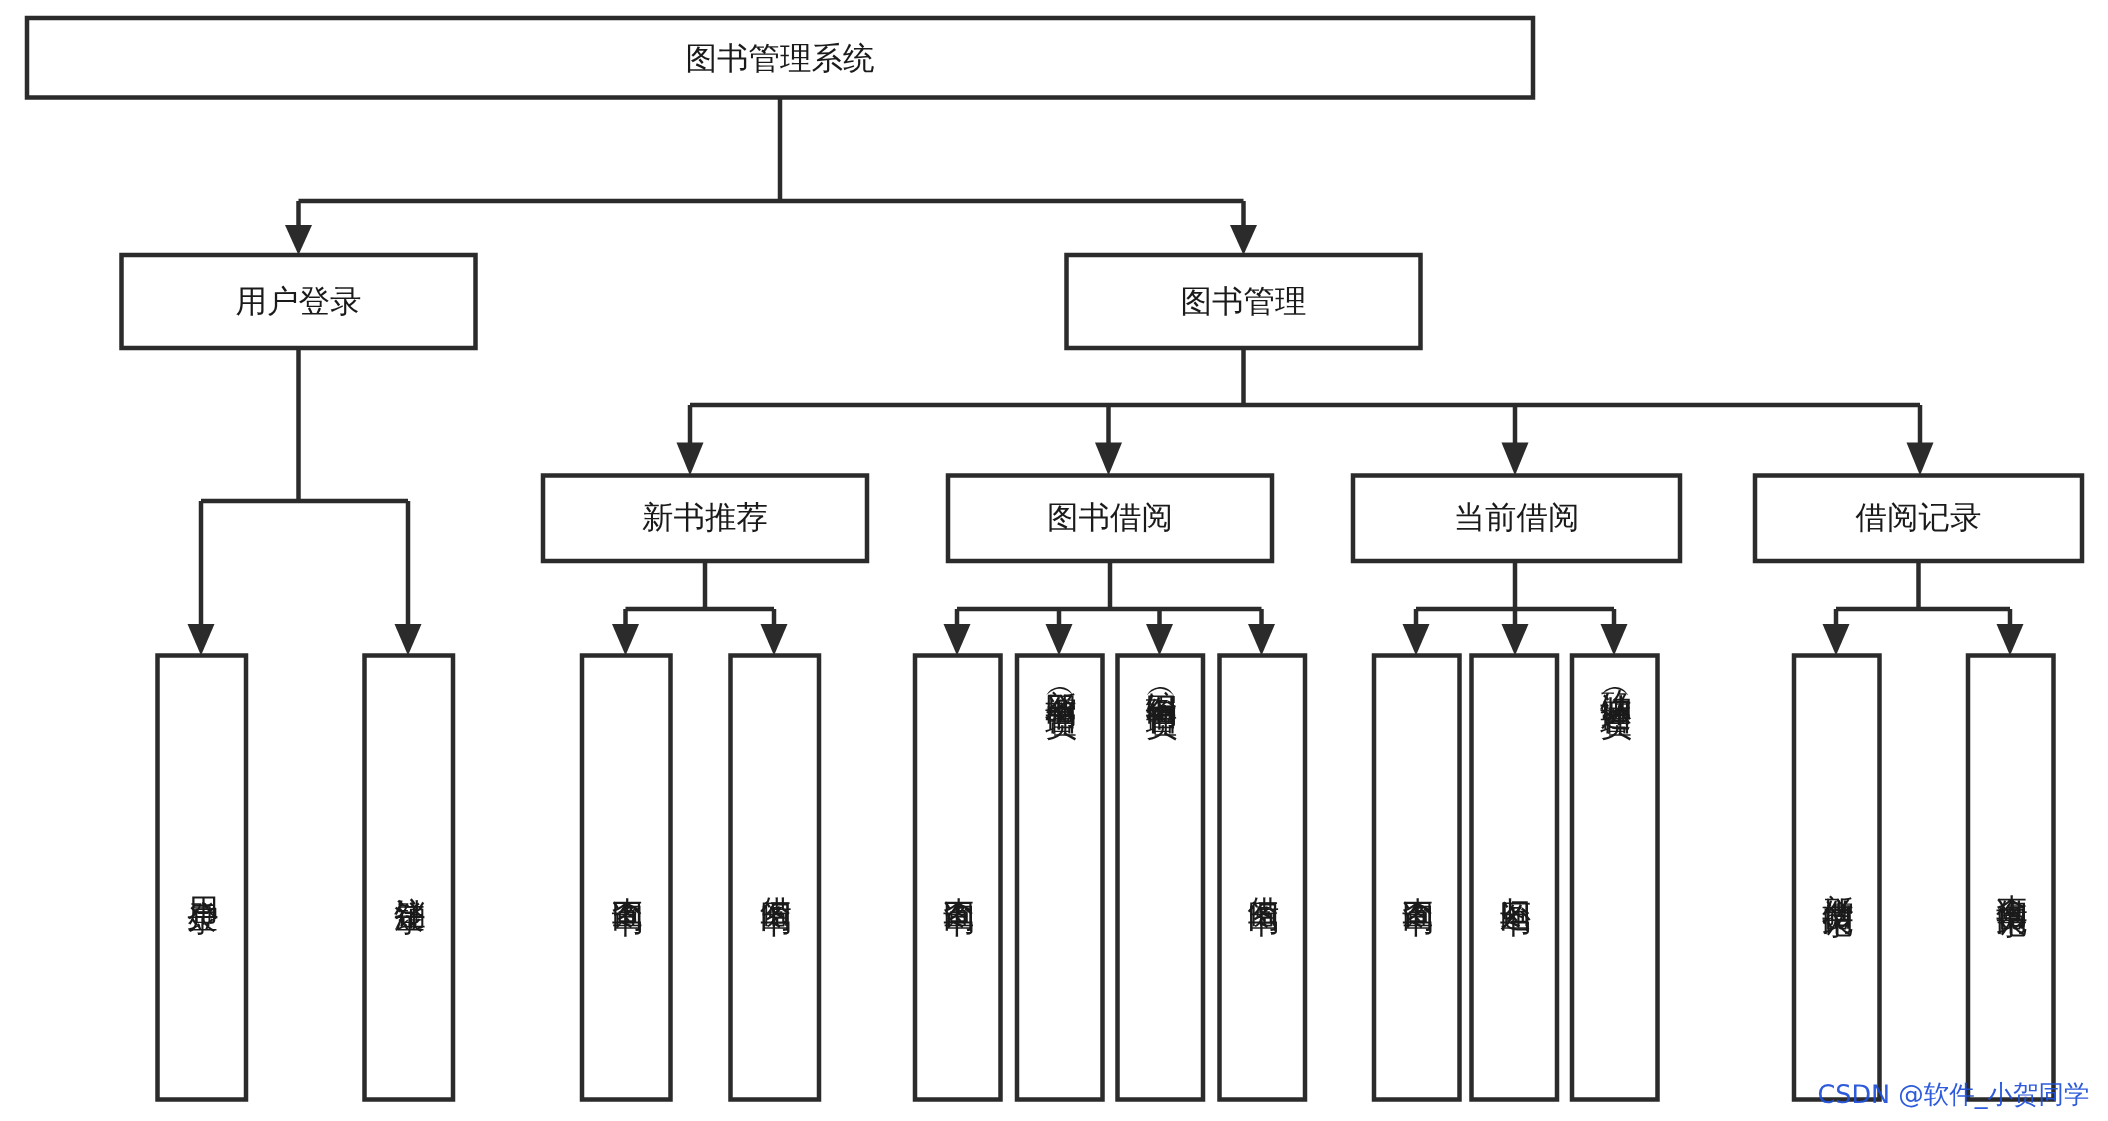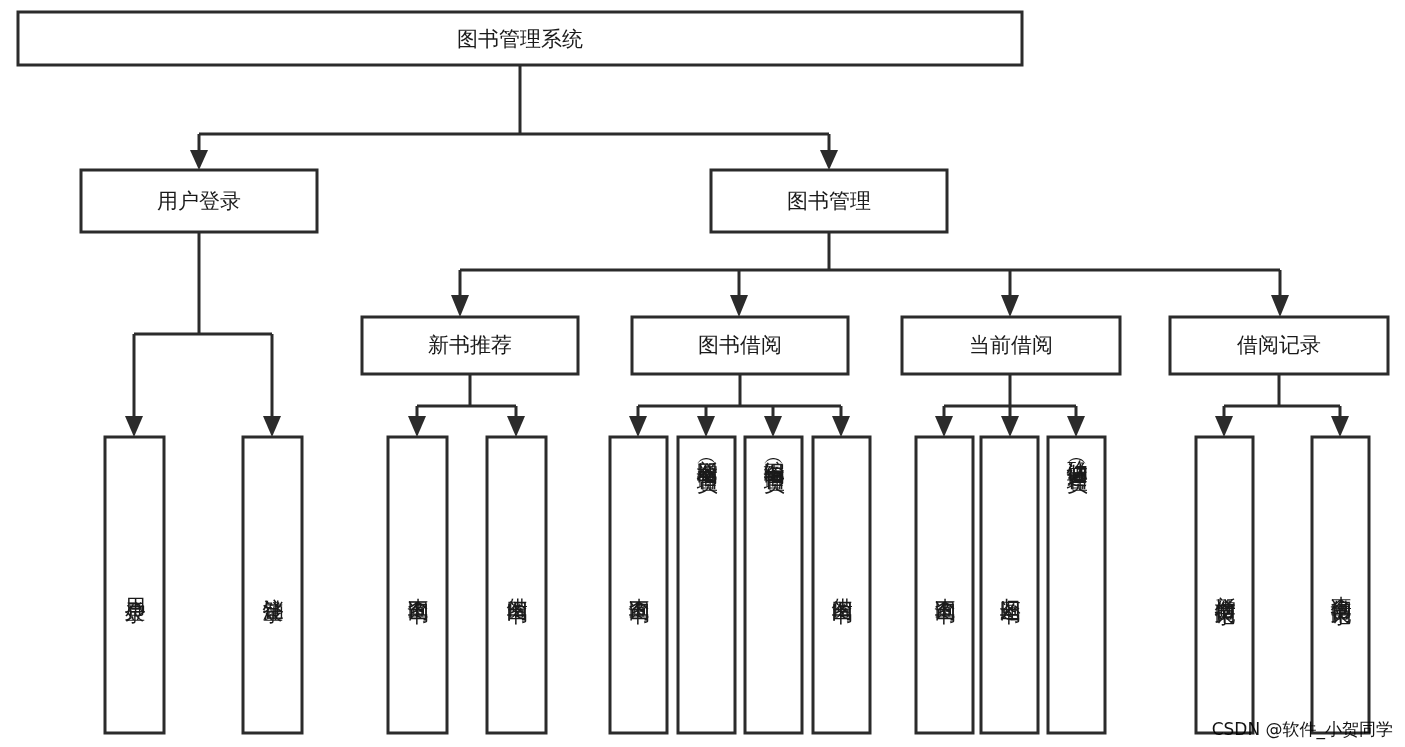--- a/index.html
+++ b/index.html
@@ -66,21 +66,21 @@
     letter-spacing: 2px;
     white-space: nowrap;
     text-align: center;
   }
   .watermark {
     position: absolute;
     right: 12px;
     bottom: 6px;
     font-family: "DejaVu Sans", "Liberation Sans", sans-serif;
     font-size: 17px;
-    color: #000000;
+    color: #1d4ed8;
     white-space: nowrap;
     opacity: 0.92;
   }
 </style>
 </head>
 <body>
 
 <div id="diagram-root">
 
   <svg id="tree-svg" viewBox="0 0 1405 747" xmlns="http://www.w3.org/2000/svg">

